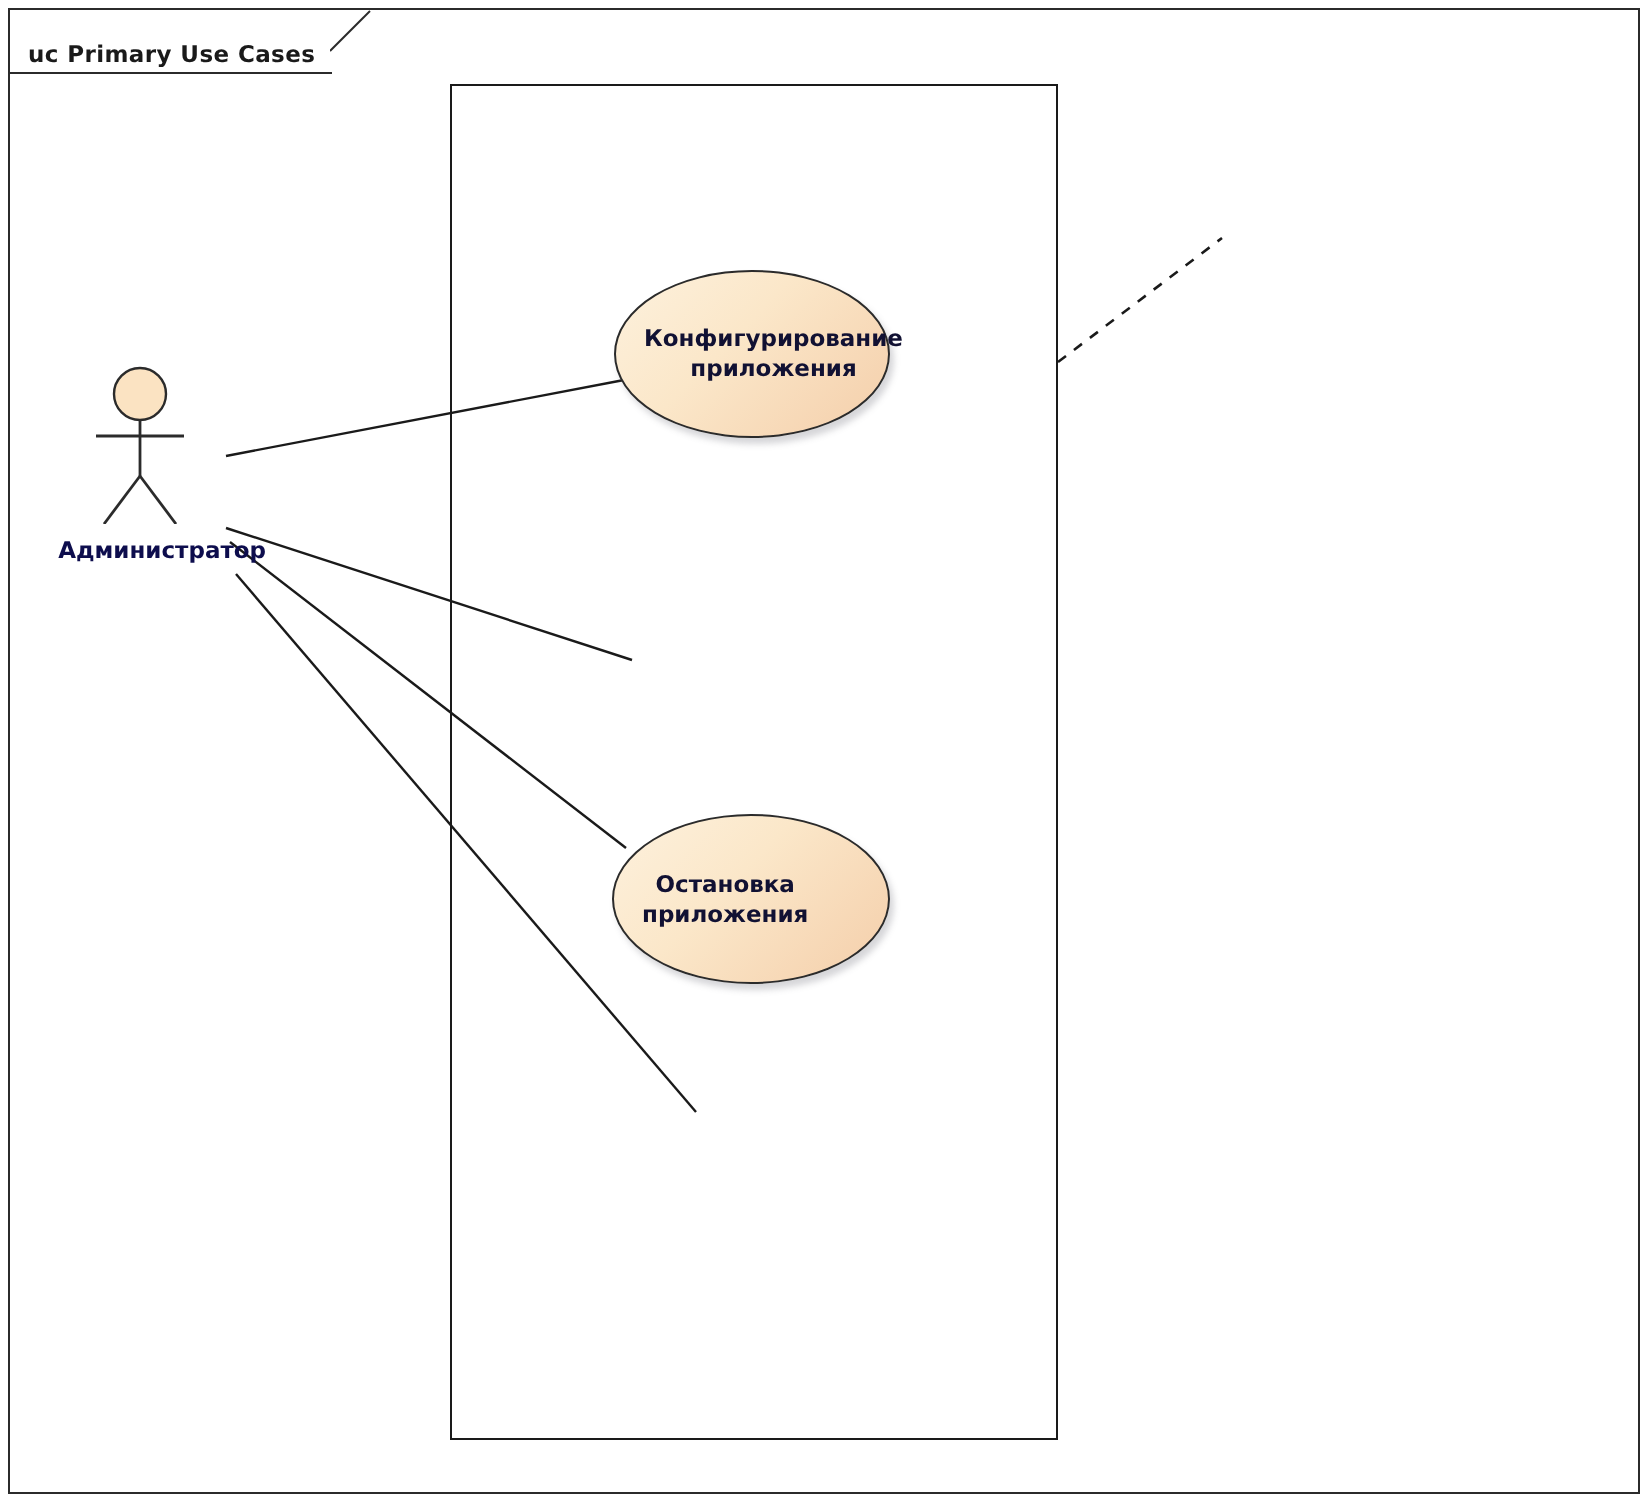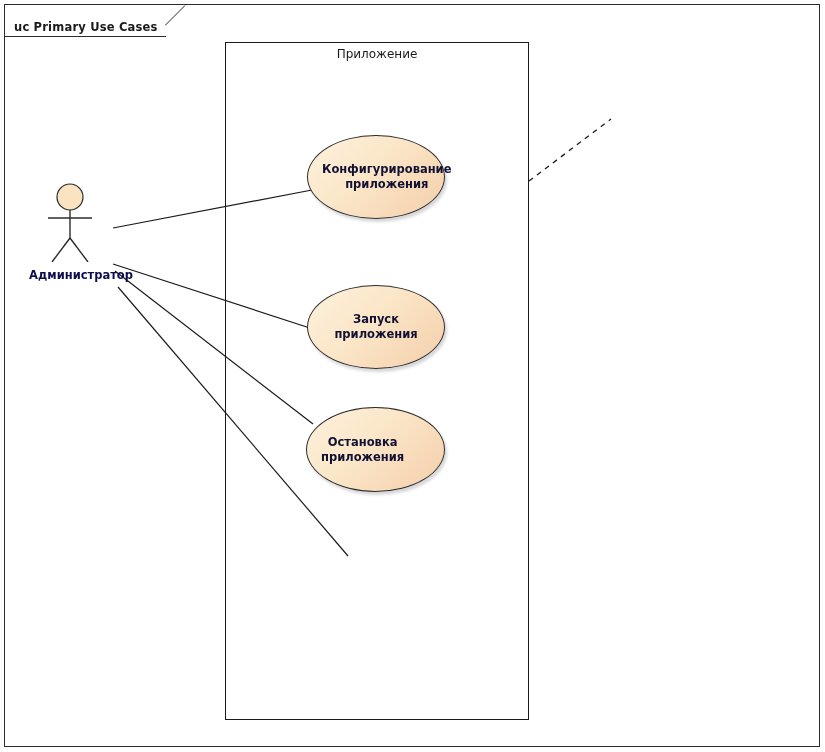--- a/index.html
+++ b/index.html
@@ -173,21 +173,20 @@
   <div class="title-tab">
     <div class="tab-body">uc Primary Use Cases</div>
     <div class="tab-slant" style="left: 160px;">
       <svg width="21" height="21" viewBox="0 0 21 21">
         <path d="M0 20.5 L20 0.5" stroke="#2b2b2b" stroke-width="1" fill="none"></path>
       </svg>
     </div>
   </div>
 
   <div class="boundary"></div>
-  <div class="boundary-label">Приложение</div>
 
   <svg class="wires">
     <g stroke="#1a1a1a" stroke-width="1.2" fill="none">
       <line x1="113" y1="228" x2="312" y2="190"></line>
       <line x1="113" y1="264" x2="316" y2="330"></line>
       <line x1="115" y1="271" x2="313" y2="424"></line>
       <line x1="118" y1="287" x2="348" y2="556"></line>
     </g>
     <line x1="529" y1="181" x2="611" y2="119" stroke="#1a1a1a" stroke-width="1.3" stroke-dasharray="5,5" fill="none"></line>
   </svg>
@@ -203,25 +202,20 @@
   </div>
   <div class="actor-label">Администратор</div>
 
   <div class="usecase" style="left:307px; top:135px; width:138px; height:84px;">
     <div class="uc-text">
       <span>Конфигурирование</span><br>
       <span>приложения</span>
     </div>
   </div>
 
-  <div class="usecase" style="left:307px; top:285px; width:138px; height:84px;">
-    <div class="uc-text">
-      <span>Запуск приложения</span>
-    </div>
-  </div>
 
   <div class="usecase" style="left:306px; top:407px; width:139px; height:85px;">
     <div class="uc-text">
       <span>Остановка</span><br>
       <span>приложения</span>
     </div>
   </div>
 
 
 

